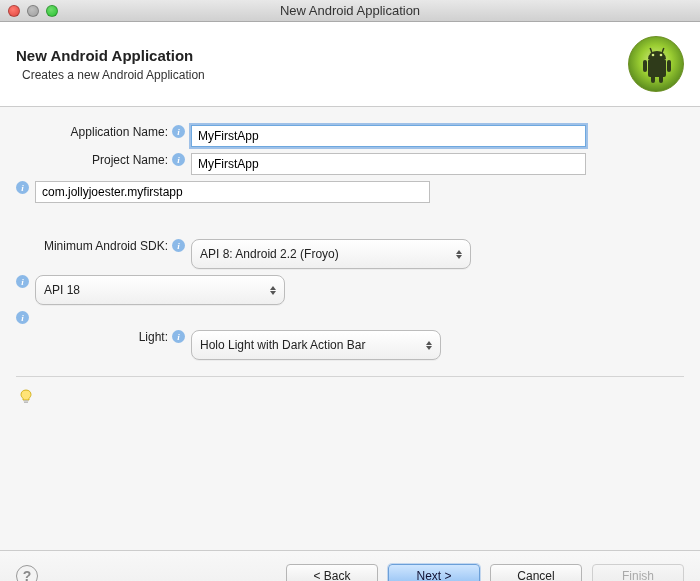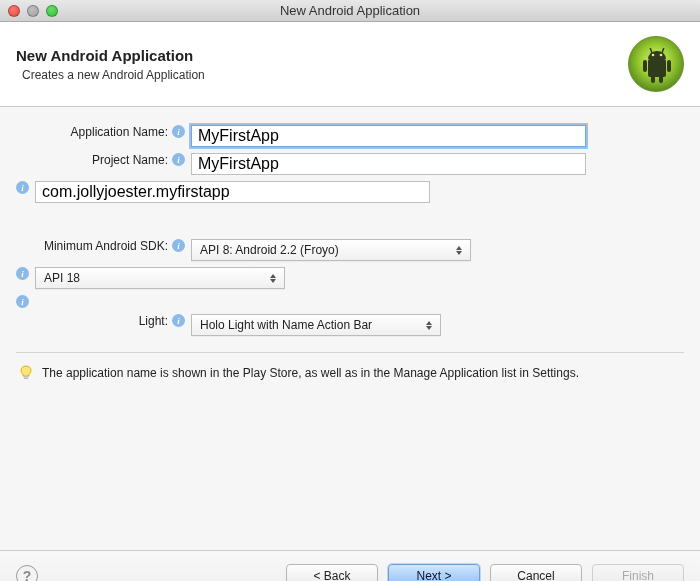--- a/index.html
+++ b/index.html
@@ -95,37 +95,37 @@
   font-weight: bold;
   display: inline-flex;
   align-items: center;
   justify-content: center;
   margin-right: 6px;
   font-family: Georgia, serif;
 }
 .row input[type="text"] {
   height: 22px;
   padding: 2px 6px;
-  font-size: 16px;
+  font-size: 12px;
   border: 1px solid #bfbfbf;
   background: #fff;
   outline: none;
 }
 .row input.focused {
   border: 1px solid #6ea8df;
   box-shadow: 0 0 0 2px rgba(88,150,220,0.55);
 }
 .w-input1 { width: 395px; }
 .w-input2 { width: 395px; }
 .select {
   position: relative;
-  height: 22px;
+  height: 30px;
   background: linear-gradient(#ffffff, #f0f0f0);
   border: 1px solid #bcbcbc;
-  border-radius: 0;
+  border-radius: 8px;
   display: flex;
   align-items: center;
   padding: 0 22px 0 8px;
   font-size: 12px;
   color: #222;
   box-shadow: 0 1px 0 rgba(0,0,0,0.04);
 }
 .select .stepper {
   position: absolute;
   right: 4px; top: 2px; bottom: 2px;
@@ -279,38 +279,37 @@
     </div>
 
     <div class="row">
       <span class="info-icon">i</span>
     </div>
 
     <div class="row">
       <label>Light:</label>
       <span class="info-icon">i</span>
       <div class="select w-b">
-        <span>Holo Light with Name Action Bar</span>
+        <span>Holo Light with Dark Action Bar</span>
         <span class="stepper"></span>
       </div>
     </div>
 
   </div>
 
   <div class="divider"></div>
 
   <div class="hint-row">
     <span class="bulb-icon">
       <svg width="14" height="16" viewBox="0 0 14 16">
         <path d="M7 1 C3.8 1 2 3.2 2 5.5 C2 7.4 3.3 8.4 4 9.5 L4 11 L10 11 L10 9.5 C10.7 8.4 12 7.4 12 5.5 C12 3.2 10.2 1 7 1 Z" fill="#ffe477" stroke="#c9a300" stroke-width="0.8"></path>
         <rect x="4.7" y="11.3" width="4.6" height="1.2" fill="#b8b8b8"></rect>
         <rect x="5" y="12.8" width="4" height="1.1" fill="#b8b8b8"></rect>
       </svg>
     </span>
-    <span>The application name is shown in the Play Store, as well as in the Manage Application list in Settings.</span>
   </div>
 </div>
 
 <div class="footer">
   <div class="help-icon">?</div>
   <div class="spacer"></div>
   <button class="osx">&lt; Back</button>
   <button class="osx default">Next &gt;</button>
   <button class="osx">Cancel</button>
   <button class="osx" disabled="">Finish</button>

